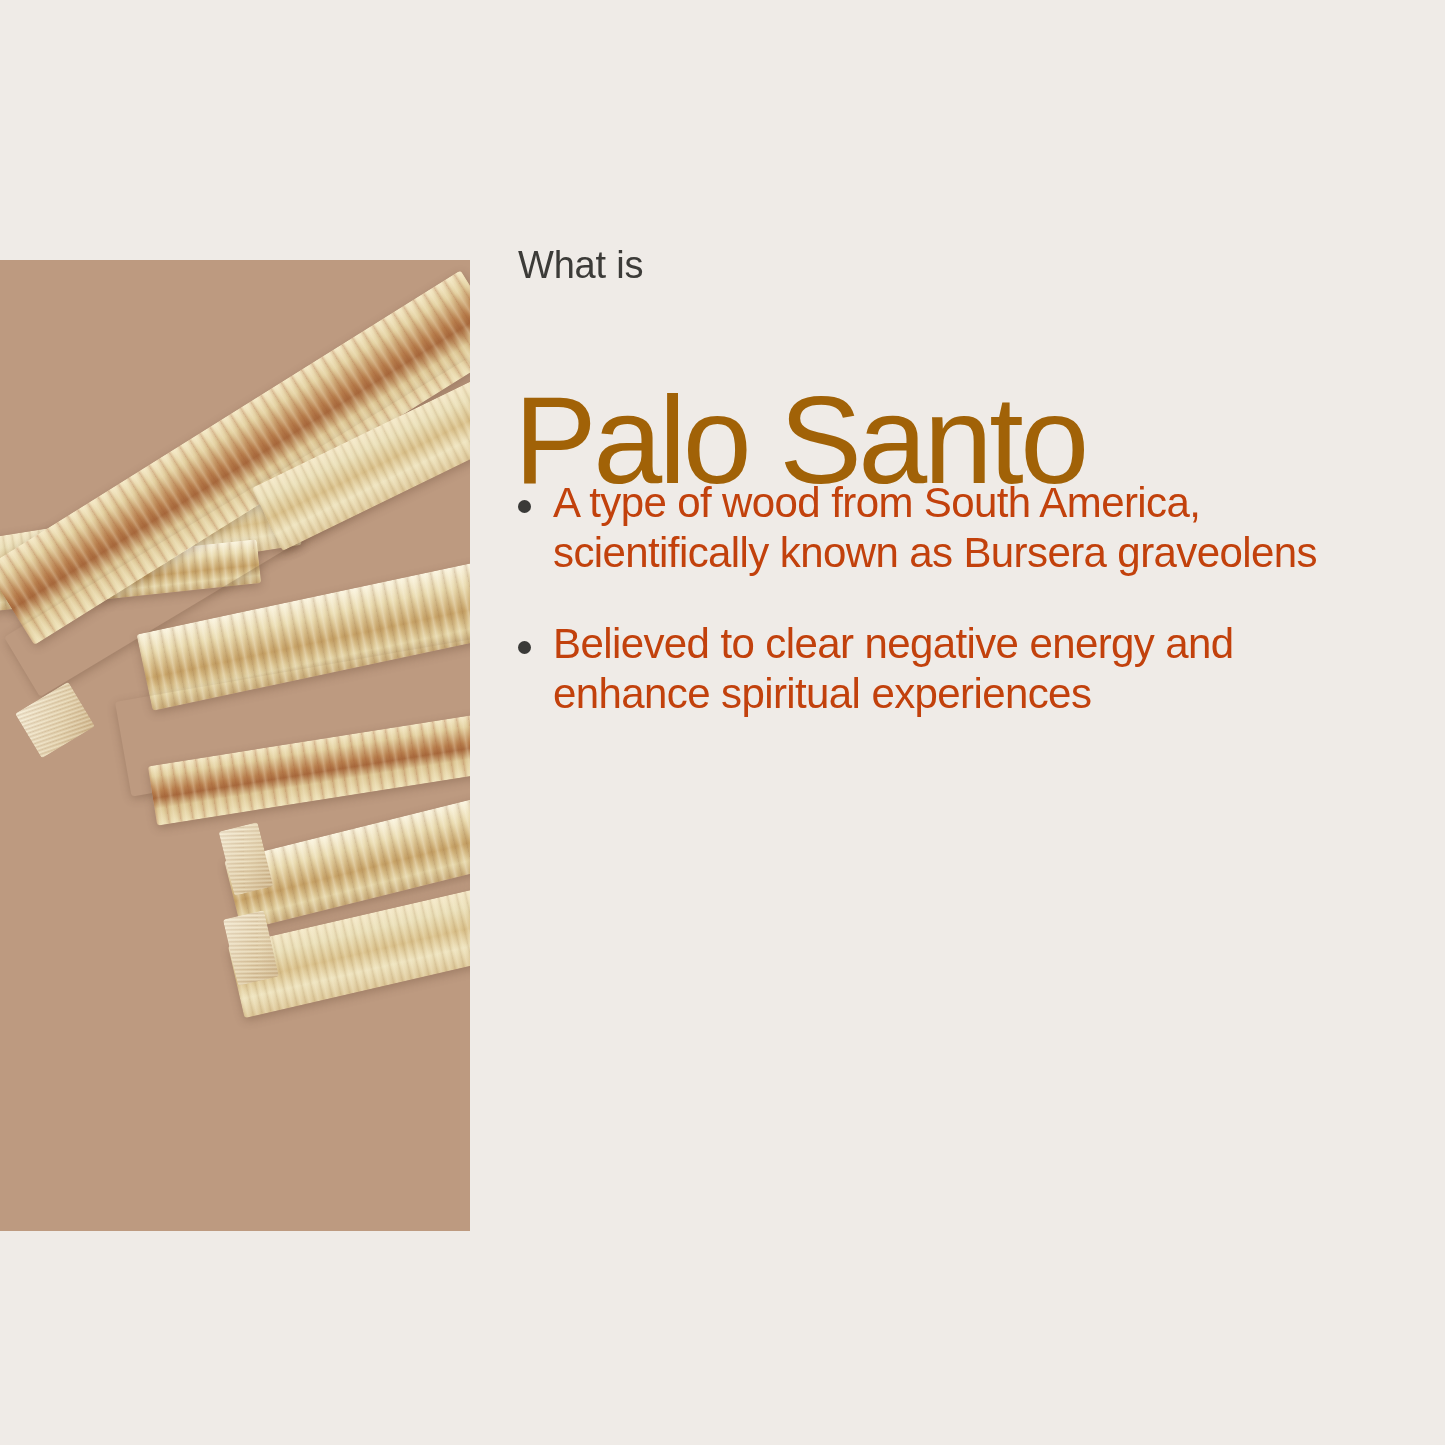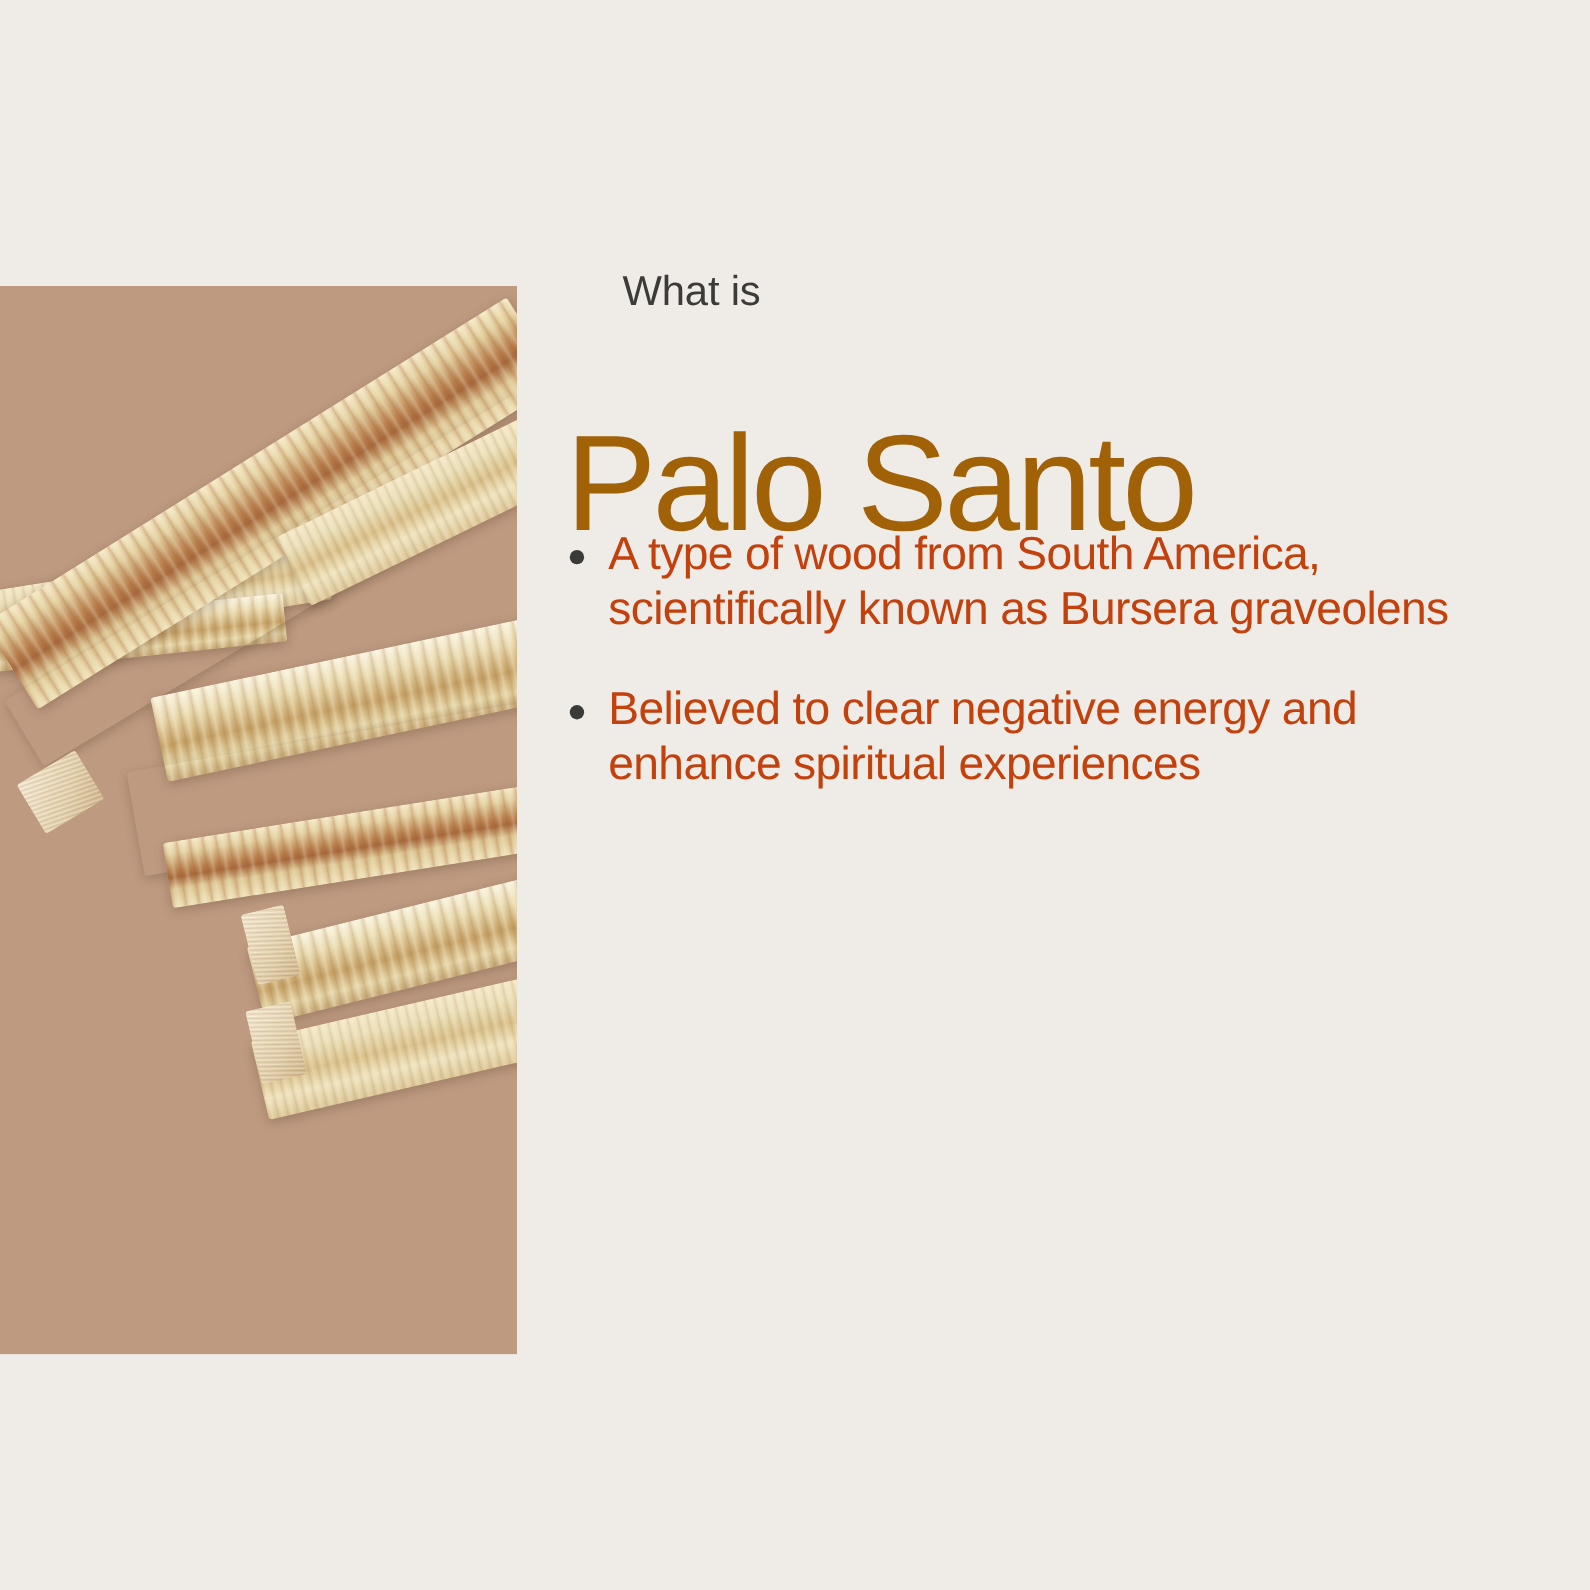--- a/index.html
+++ b/index.html
@@ -120,21 +120,20 @@
   }
   .eyebrow {
     position: absolute;
     top: 246px;
     left: 0;
     font-size: 38px;
     font-weight: 400;
     color: #3C3B38;
     letter-spacing: -0.2px;
     line-height: 1;
-    margin-left: 48px;
   }
   .title {
     position: absolute;
     top: 292px;
     left: -4px;
     font-size: 124px;
     font-weight: 400;
     color: #a16207;
     letter-spacing: -3.5px;
     line-height: 1.05;

